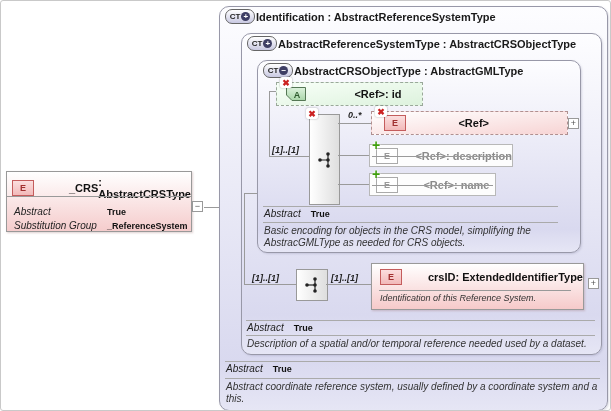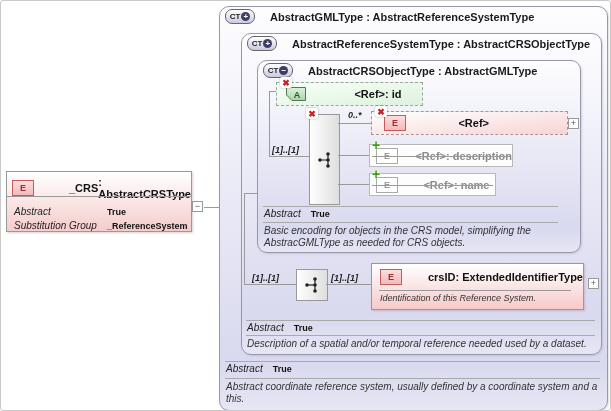--- a/index.html
+++ b/index.html
@@ -10,21 +10,21 @@
   }
   
   .hline{position:absolute;height:1px;background:#9a9a9a;}
   .vline{position:absolute;width:1px;background:#9a9a9a;}
   .divline{position:absolute;height:1px;background:#aaa;}
   .container{
     position:absolute;border:1px solid #9898a8;border-radius:10px;
     background:linear-gradient(to bottom,#fdfdff 0%,#d9d9ef 88%,#e6e6f5 100%);
     box-shadow:1px 1px 2px rgba(120,120,150,.25);
   }
-  .ct-title{position:absolute;display:flex;align-items:center;gap:15px;white-space:nowrap;}
+  .ct-title{position:absolute;display:flex;align-items:center;gap:1px;white-space:nowrap;}
   .ct-icon{
     width:28px;height:13px;border:1px solid #666;border-radius:7px;
     background:linear-gradient(to bottom,#ffffff,#c9c9e2);
     display:flex;align-items:center;justify-content:center;gap:1px;
     font-size:8px;font-weight:bold;color:#222;flex:0 0 auto;
   }
   .ct-badge{
     width:9px;height:9px;border-radius:50%;background:#3e3e64;color:#fff;
     font-size:8px;line-height:9px;text-align:center;font-weight:bold;
   }
@@ -122,21 +122,21 @@
 
   <div class="hline" style="left:203px;top:206px;width:15px;"></div>
   <div class="toggle" style="left:191px;top:200px;">−</div>
 
   <div class="container" id="c1" style="left:218px;top:5px;width:387px;height:403px;"></div>
   <div class="ct-title" style="left:224px;top:8px;">
     <span class="ct-icon">
         <span>CT</span>
         <span class="ct-badge">+</span>
       </span>
-    <span class="ct-text">AbstractGMLType : AbstractReferenceSystemType</span>
+    <span class="ct-text">Identification : AbstractReferenceSystemType</span>
   </div>
 
   <div class="container" id="c2" style="left:240px;top:32px;width:359px;height:320px;"></div>
   <div class="ct-title" style="left:246px;top:35px;">
     <span class="ct-icon">
         <span>CT</span>
         <span class="ct-badge">+</span>
       </span>
     <span class="ct-text">AbstractReferenceSystemType : AbstractCRSObjectType</span>
   </div>

